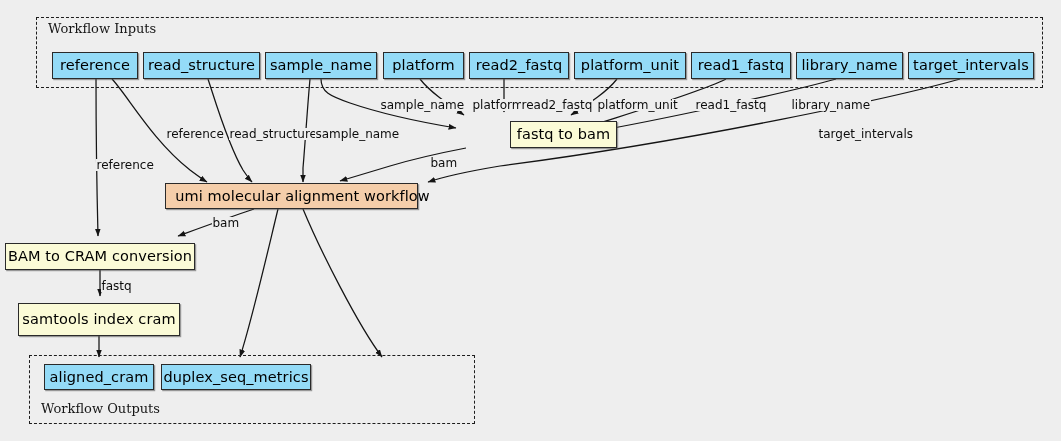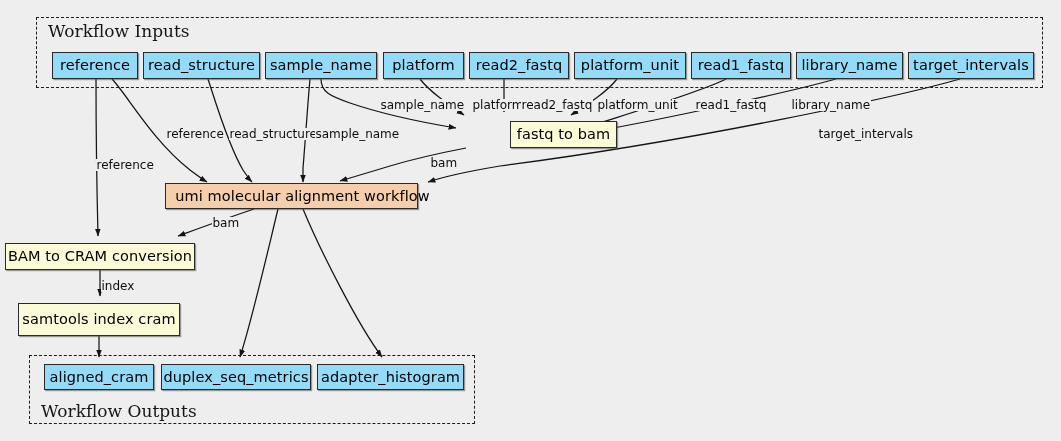--- a/index.html
+++ b/index.html
@@ -51,21 +51,21 @@
   .cluster {
     position: absolute;
     box-sizing: border-box;
     border: 1.6px dashed #1c1c1c;
     background: transparent;
     z-index: 1;
   }
   .cluster-label {
     position: absolute;
     font-family: "DejaVu Serif", serif;
-    font-size: 17px;
+    font-size: 13px;
     color: #161616;
     white-space: nowrap;
     z-index: 2;
   }
   .elabel {
     position: absolute;
     font-family: "DejaVu Sans", sans-serif;
     font-size: 12px;
     color: #0d0d0d;
     white-space: nowrap;
@@ -132,30 +132,29 @@
   <div class="node io" style="left:796px; top:52px; width:107px; height:27px;">library_name</div>
   <div class="node io" style="left:908px; top:52px; width:126px; height:27px;">target_intervals</div>
 
   <div class="node step" style="left:466px; top:121px; width:107px; height:27px;margin-left:44px;">fastq to bam</div>
   <div class="node subwf" style="left:165px; top:183px; width:253px; height:26px;padding-left:22px;">umi molecular alignment workflow</div>
   <div class="node step" style="left:5px; top:243px; width:190px; height:27px;text-align:right;">BAM to CRAM conversion</div>
   <div class="node step" style="left:18px; top:303px; width:162px; height:33px;">samtools index cram</div>
 
   <div class="node io" style="left:44px; top:364px; width:110px; height:26px;text-align:center;">aligned_cram</div>
   <div class="node io" style="left:161px; top:364px; width:150px; height:26px;">duplex_seq_metrics</div>
-  <div class="node io" style="left:317px; top:364px; width:147px; height:26px;">adapter_histogram</div>
 
   <div class="elabel" style="left:380px; top:99px;">sample_name</div>
   <div class="elabel" style="left:472px; top:99px;">platform</div>
   <div class="elabel" style="left:521px; top:99px;">read2_fastq</div>
   <div class="elabel" style="left:597px; top:99px;">platform_unit</div>
   <div class="elabel" style="left:695px; top:99px;">read1_fastq</div>
   <div class="elabel" style="left:791px; top:99px;">library_name</div>
   <div class="elabel" style="left:818px; top:128px;">target_intervals</div>
   <div class="elabel" style="left:166px; top:128px;">reference</div>
   <div class="elabel" style="left:229px; top:128px;">read_structure</div>
   <div class="elabel" style="left:315px; top:128px;">sample_name</div>
   <div class="elabel" style="left:96px; top:159px;">reference</div>
   <div class="elabel" style="left:430px; top:157px;">bam</div>
   <div class="elabel" style="left:212px; top:217px;">bam</div>
-  <div class="elabel" style="left:101px; top:280px;">index</div>
+  <div class="elabel" style="left:101px; top:280px;">fastq</div>
 
 </div>
 
 </body></html>

